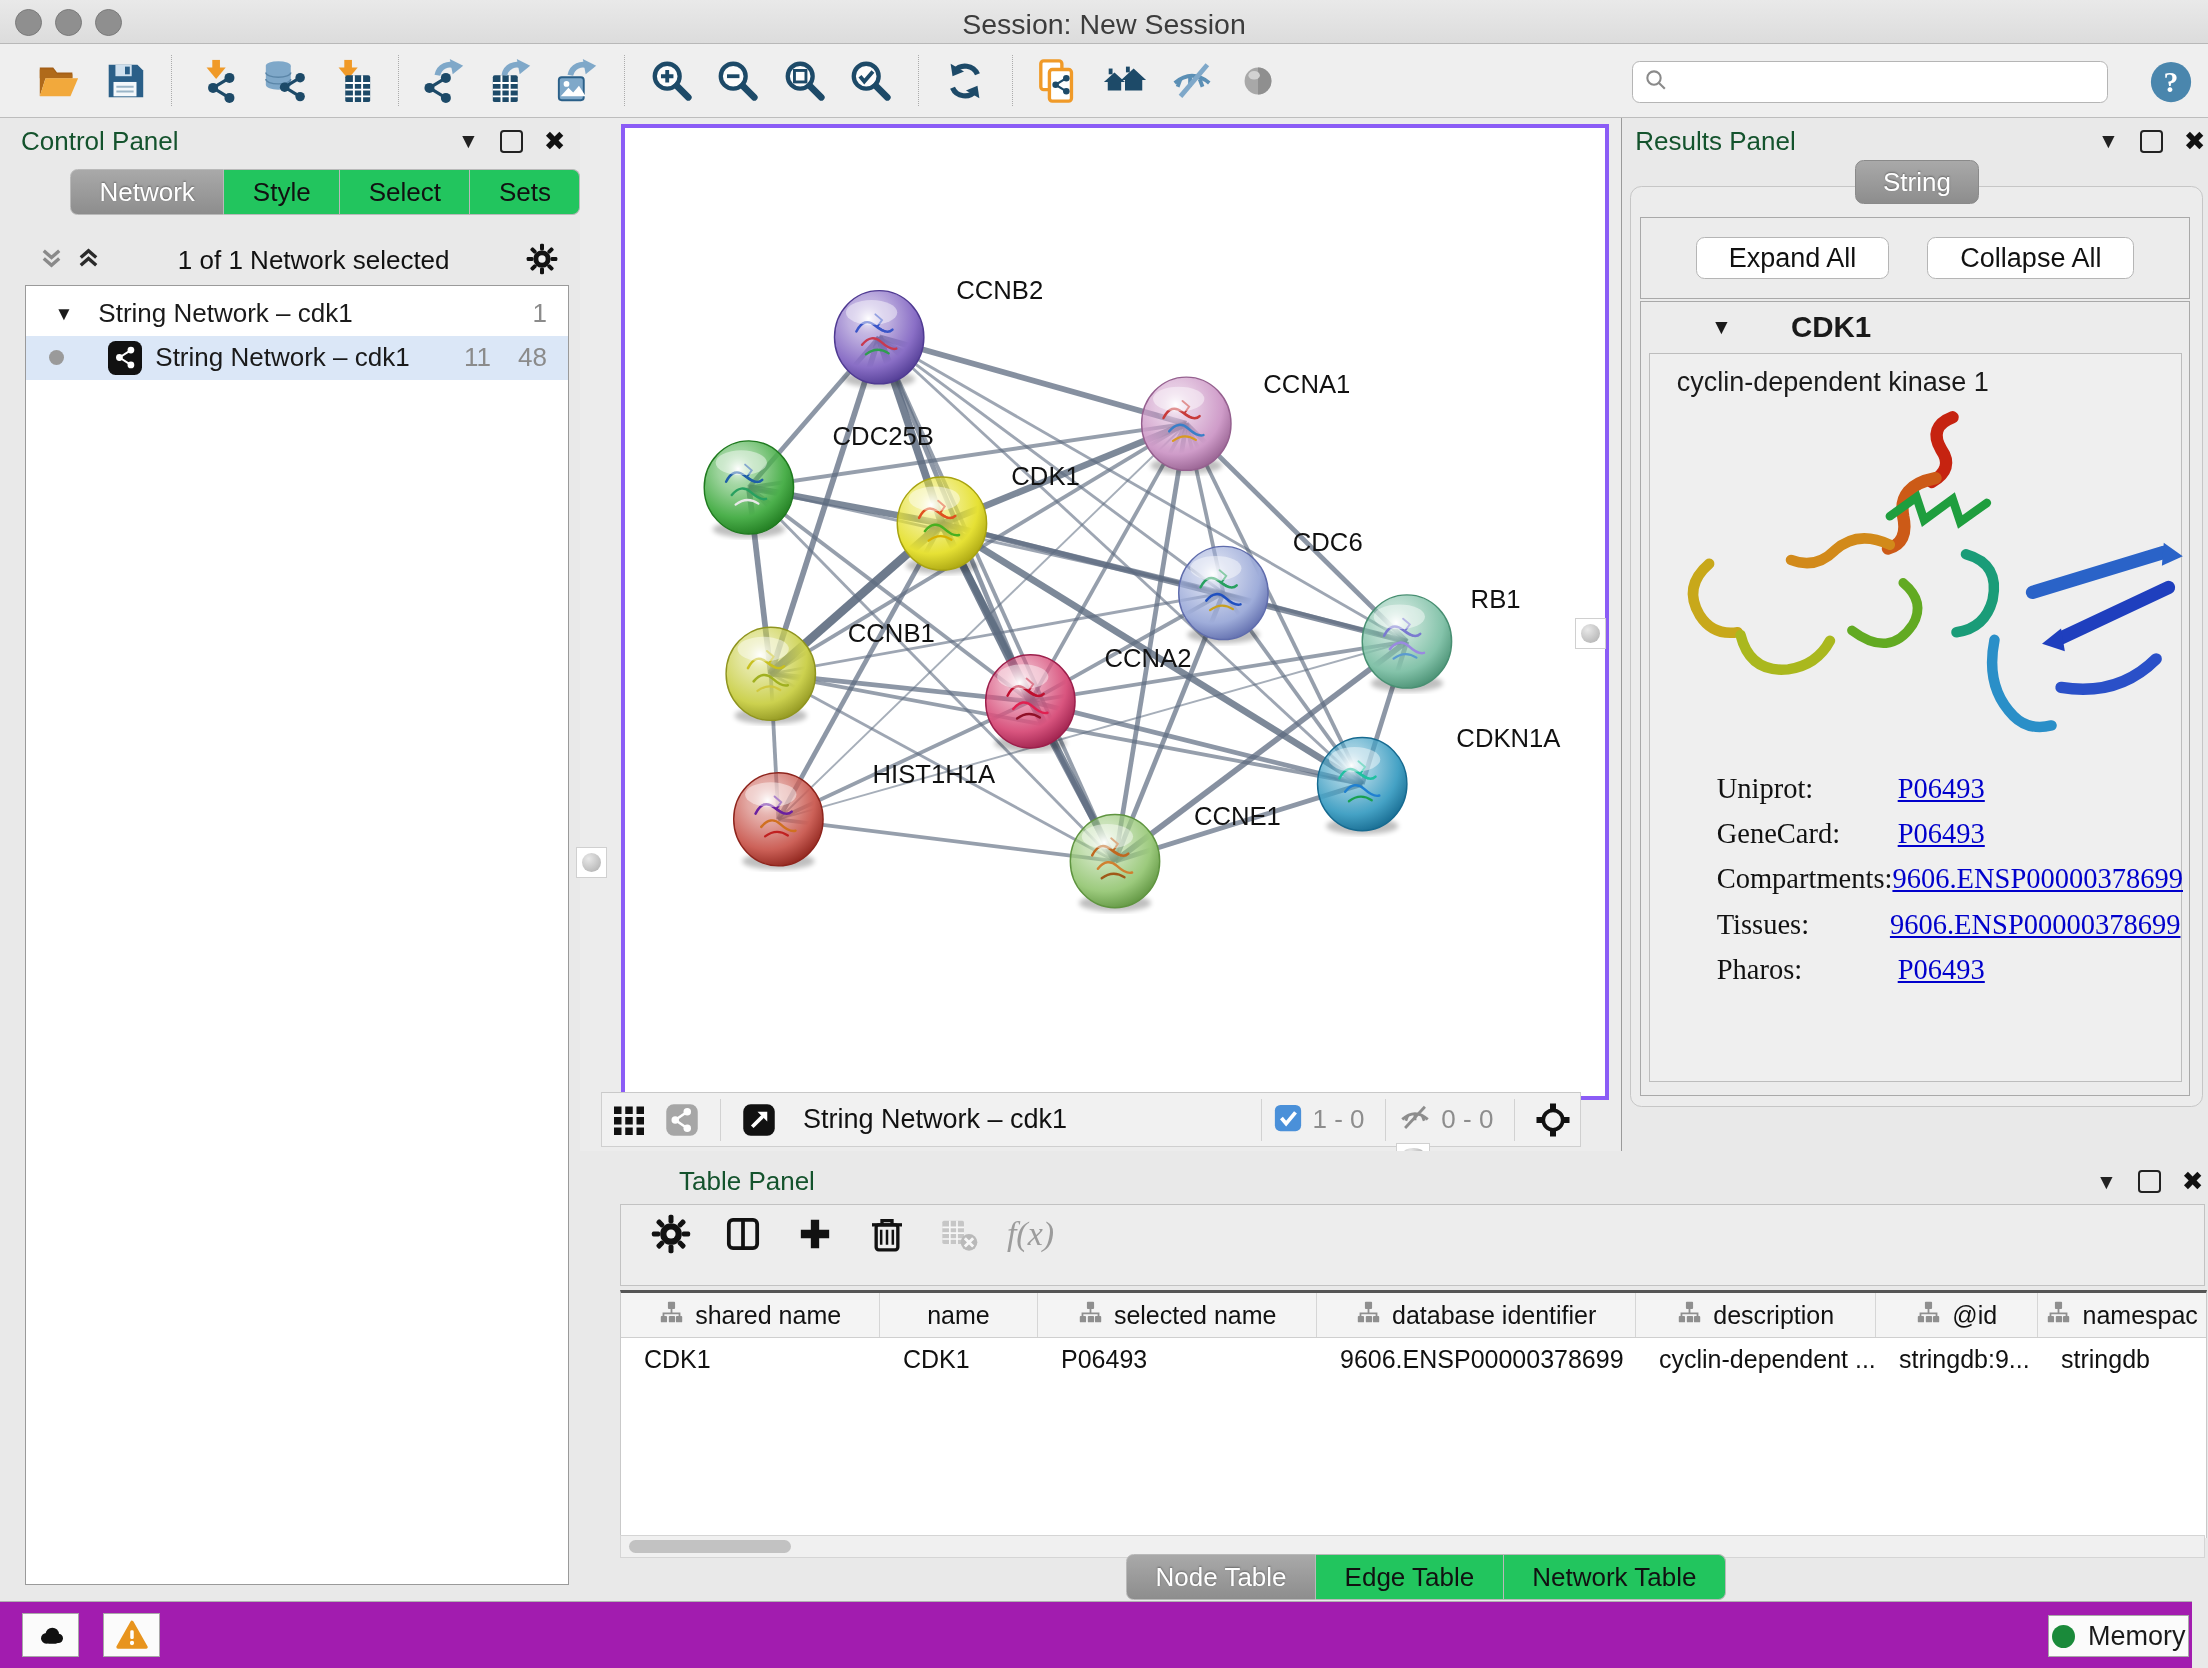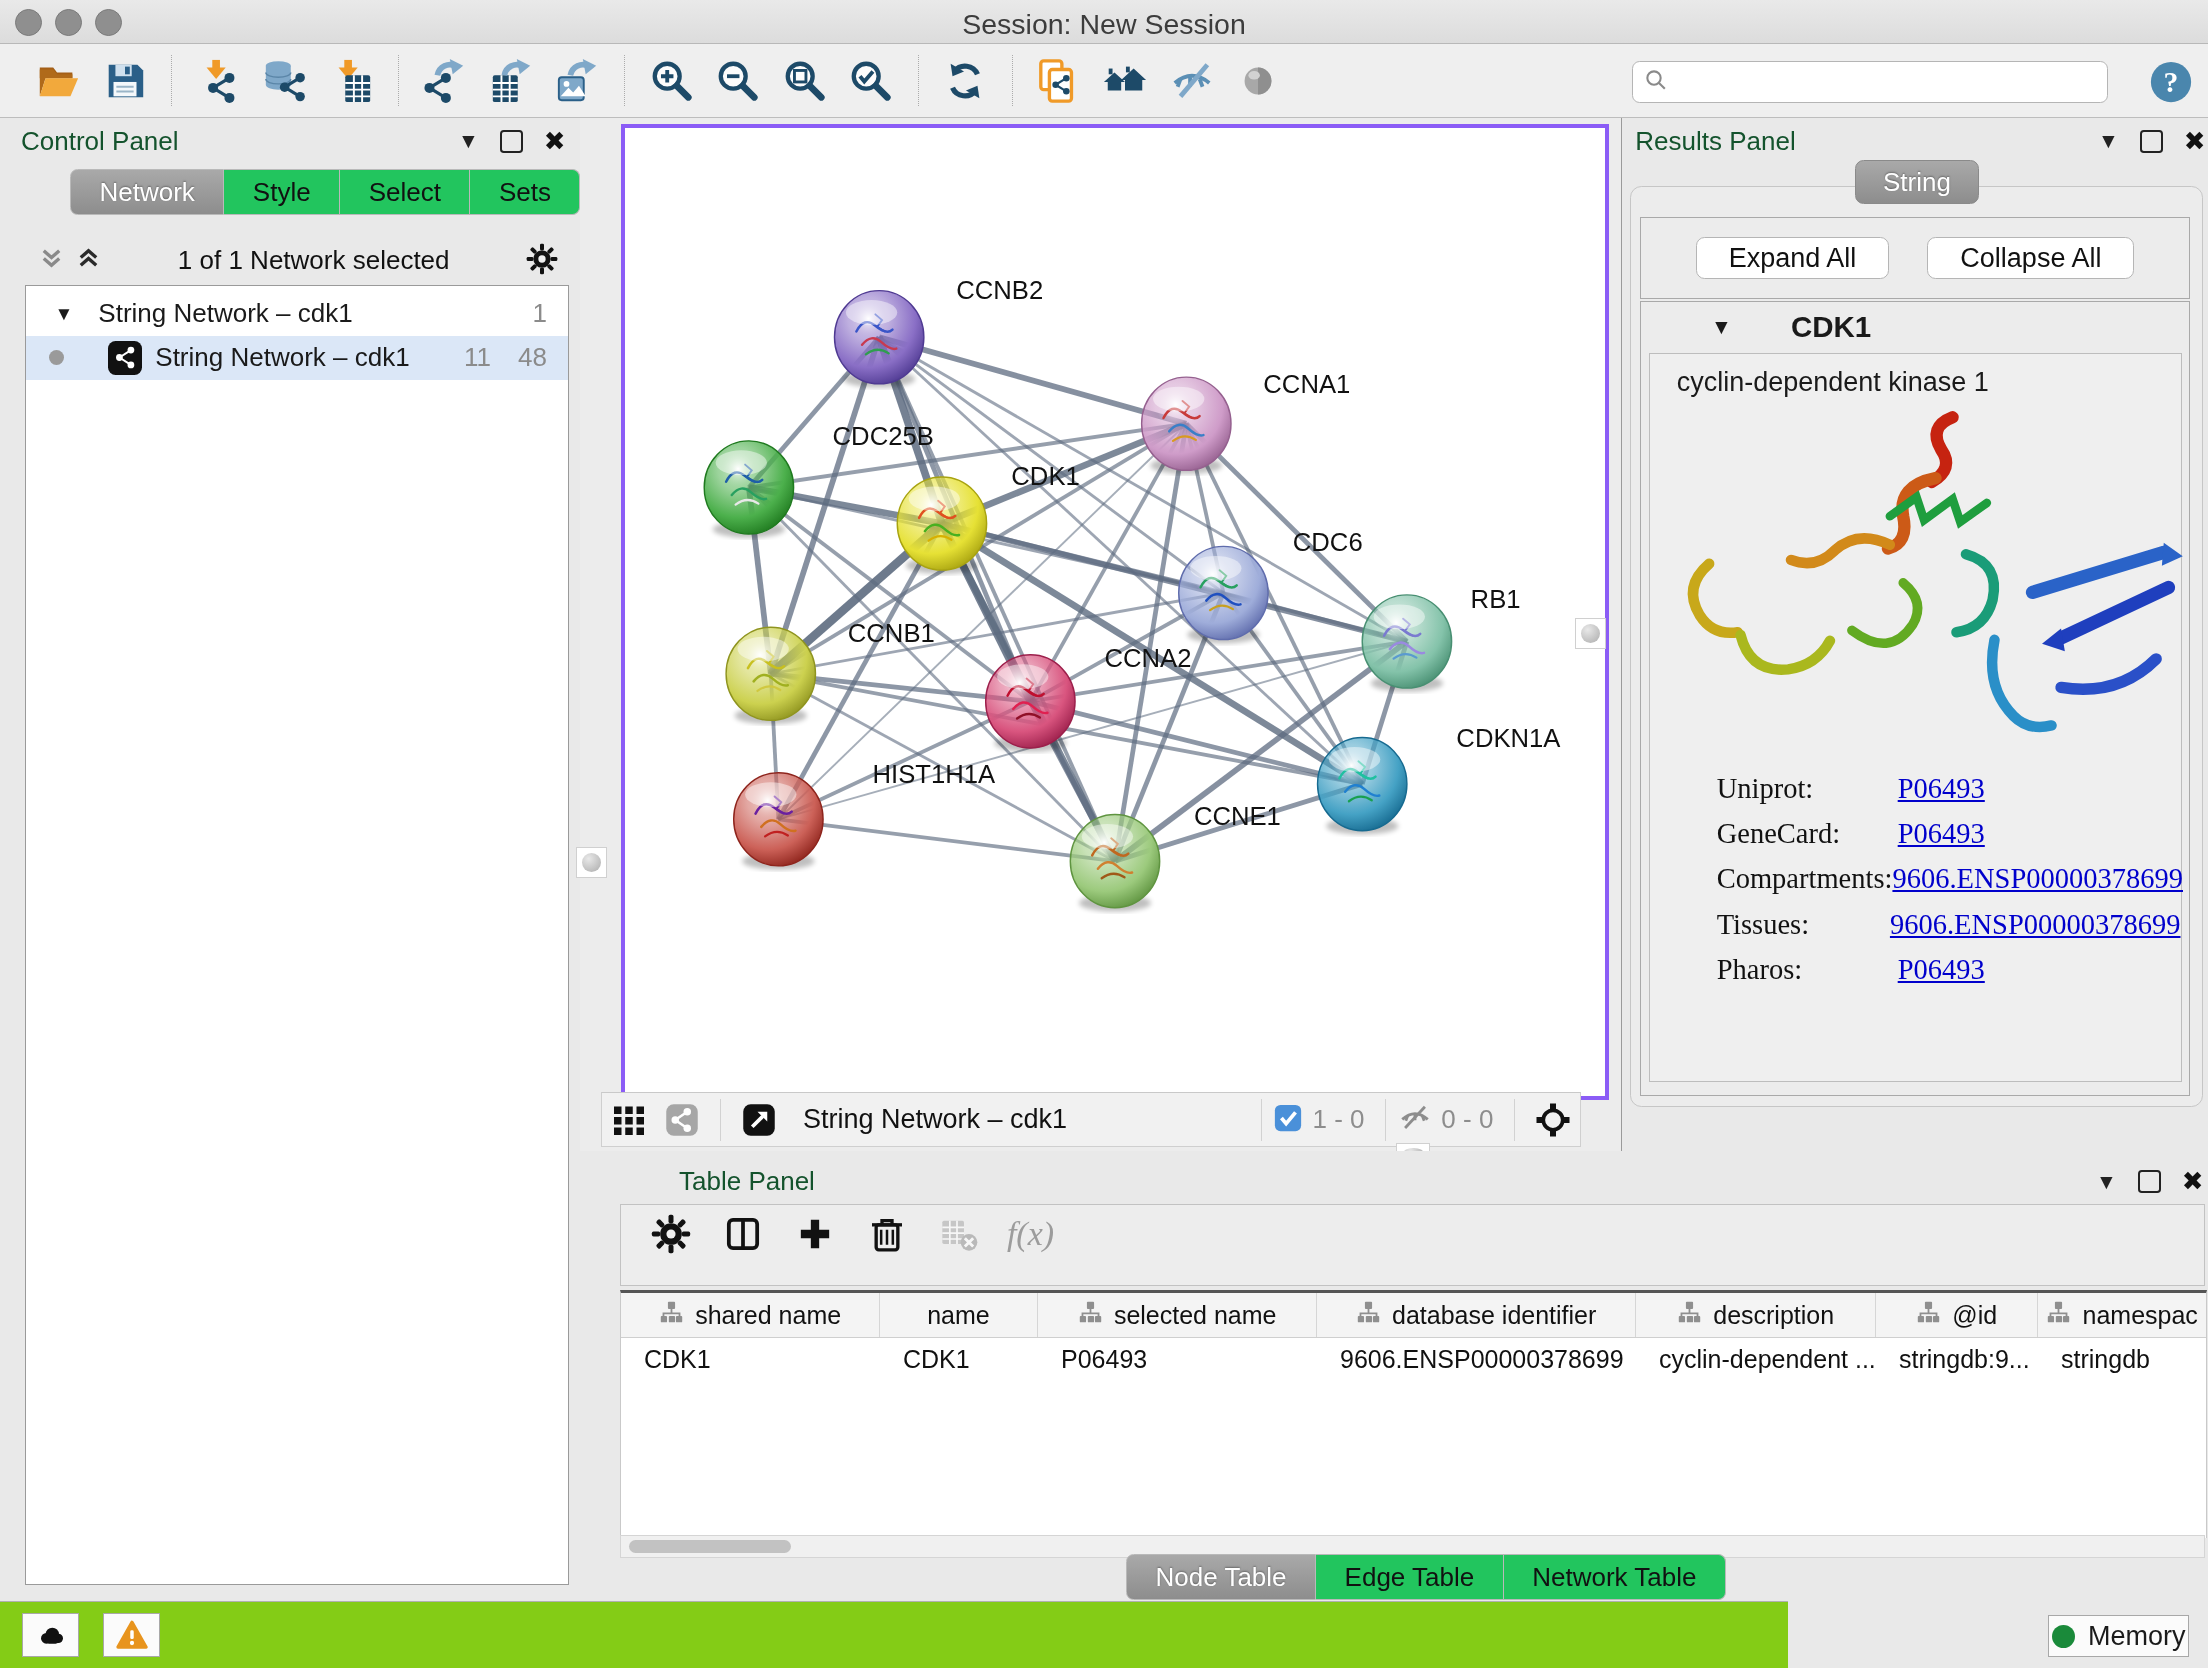--- a/index.html
+++ b/index.html
@@ -90,21 +90,21 @@
   #tp-header{display:flex;background:#f4f4f4;border-bottom:1px solid #cfcfcf;height:44px;}
   .th{display:flex;align-items:center;justify-content:center;font-size:25px;color:#111;
       border-right:1px solid #d6d6d6;box-sizing:border-box;gap:11.4px;}
   .th svg{width:25px;height:25px;}
   #tp-row{display:flex;height:42px;}
   .td{font-size:25px;display:flex;align-items:center;padding-left:23px;box-sizing:border-box;color:#111;}
   #tp-hscroll{left:40px;top:384px;width:1585px;height:23px;background:#f0f0f0;border:1px solid #d5d5d5;box-sizing:border-box;}
   #tp-thumb{left:7.6px;top:3.8px;width:162px;height:13.3px;border-radius:6.7px;background:#c2c2c2;}
   #tp-tabs{left:546px;top:403px;display:flex;}
   
-  #statusbar{left:0;top:1601px;width:1788px;height:68px;background:#84cc16;border-top:1.9px solid #b0b0b0;box-sizing:border-box;}
+  #statusbar{left:0;top:1601px;width:2192px;height:68px;background:#a21caf;border-top:1.9px solid #b0b0b0;box-sizing:border-box;}
   .sb-btn{width:55px;height:42px;background:#fbfbfb;border:1.9px solid #a8a8a8;
      display:flex;align-items:center;justify-content:center;}
   .sb-btn svg{width:32px;height:32px;}
   #memory-btn{left:2048px;top:13.3px;width:141px;height:42px;background:#fbfbfb;border:1.9px solid #a8a8a8;
      display:flex;align-items:center;justify-content:center;gap:13.3px;font-size:27px;box-sizing:border-box;}
   #memory-dot{width:23px;height:23px;border-radius:50%;background:#1a8a3a;}
 </style>
 </head>
 <body>
 

